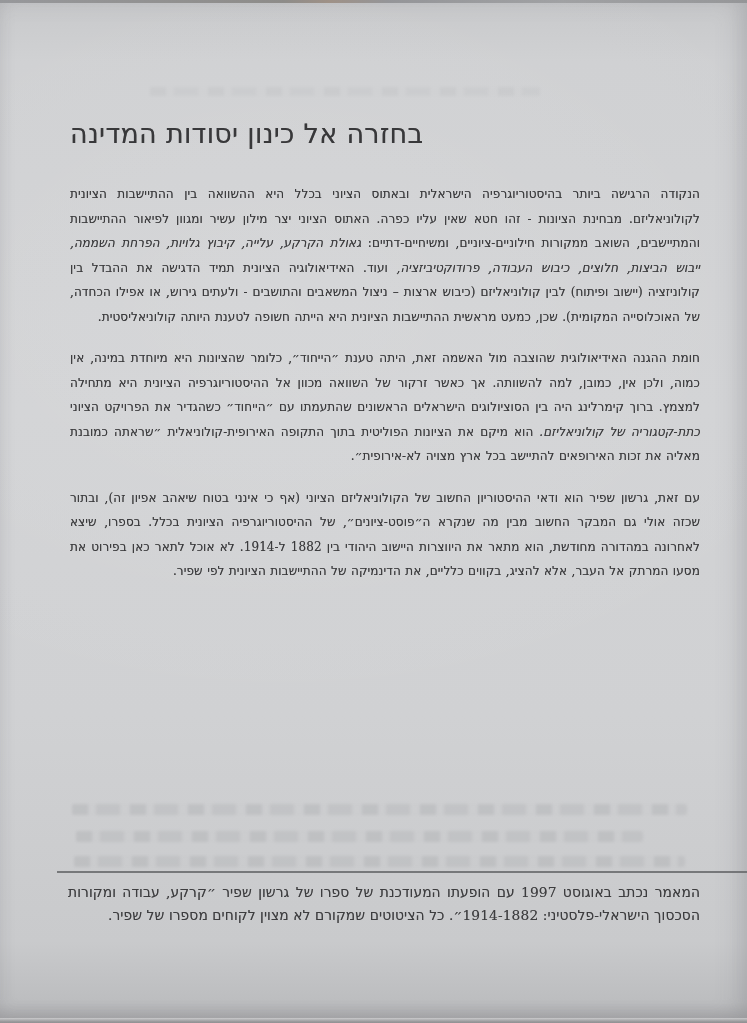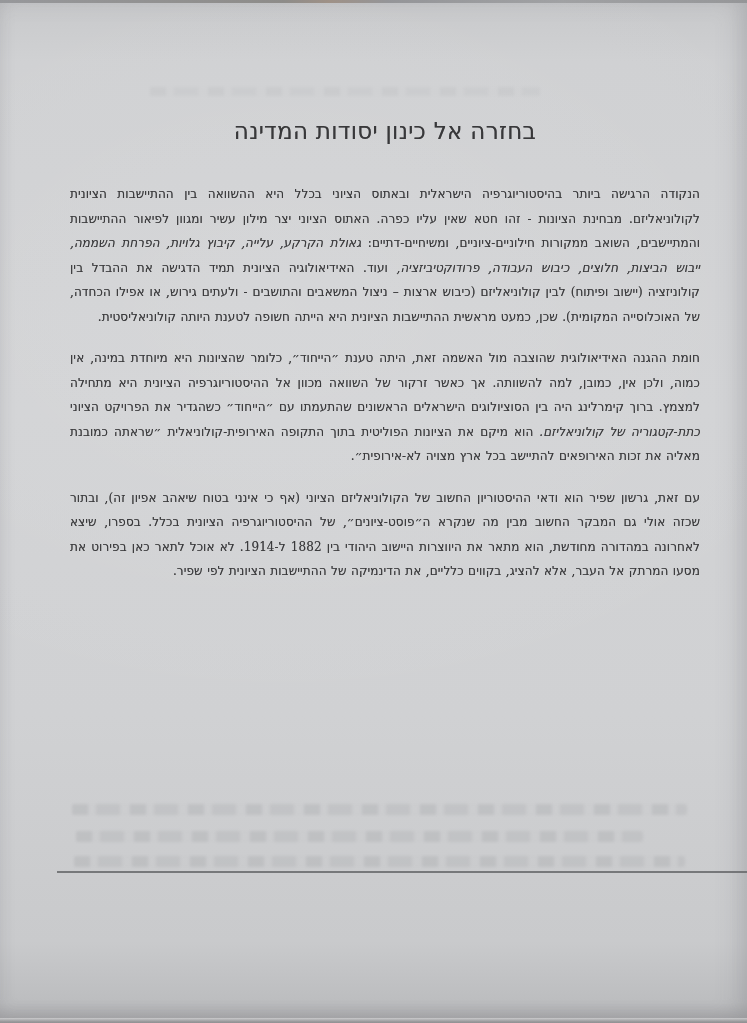--- a/index.html
+++ b/index.html
@@ -26,22 +26,22 @@
   }
   .bottom-edge {
     position: absolute; left: 0; right: 0; bottom: 0; height: 5px;
     background: linear-gradient(180deg, rgba(255,255,255,0.55), #9a9a9c 70%, #8d8d8f 100%);
     opacity: .8;
   }
   .title {
     position: absolute;
     top: 118px; right: 47px; left: 70px;
     direction: rtl;
-    text-align: center;
-    font-size: 23px;
+    text-align: left;
+    font-size: 27px;
     font-weight: 400;
     letter-spacing: 0.3px;
     color: #38383a;
     text-shadow: 0 0 0.5px rgba(56,56,58,0.55);
   }
   .body-text {
     position: absolute;
     top: 182px; right: 47px; left: 70px;
     direction: rtl;
   }
@@ -112,16 +112,17 @@
     <p class="para"><span>עם זאת, גרשון שפיר הוא ודאי ההיסטוריון החשוב של הקולוניאליזם הציוני (אף כי אינני בטוח שיאהב אפיון זה), ובתור שכזה אולי גם המבקר החשוב מבין מה שנקרא ה״פוסט-ציונים״, של ההיסטוריוגרפיה הציונית בכלל. בספרו, שיצא לאחרונה במהדורה מחודשת, הוא מתאר את היווצרות היישוב היהודי בין 1882 ל-1914. לא אוכל לתאר כאן בפירוט את מסעו המרתק אל העבר, אלא להציג, בקווים כלליים, את הדינמיקה של ההתיישבות הציונית לפי שפיר.</span></p>
 
   </div>
 
   <div class="ghost ghost-1"></div>
   <div class="ghost ghost-2"></div>
   <div class="ghost ghost-3"></div>
 
   <hr class="footnote-rule">
 
+  <div class="footnote">המאמר נכתב באוגוסט 1997 עם הופעתו המעודכנת של ספרו של גרשון שפיר ״קרקע, עבודה ומקורות הסכסוך הישראלי-פלסטיני: 1914-1882״. כל הציטוטים שמקורם לא מצוין לקוחים מספרו של שפיר.</div>
 
   <div class="bottom-edge"></div>
 
 </div>
 
 </body></html>

